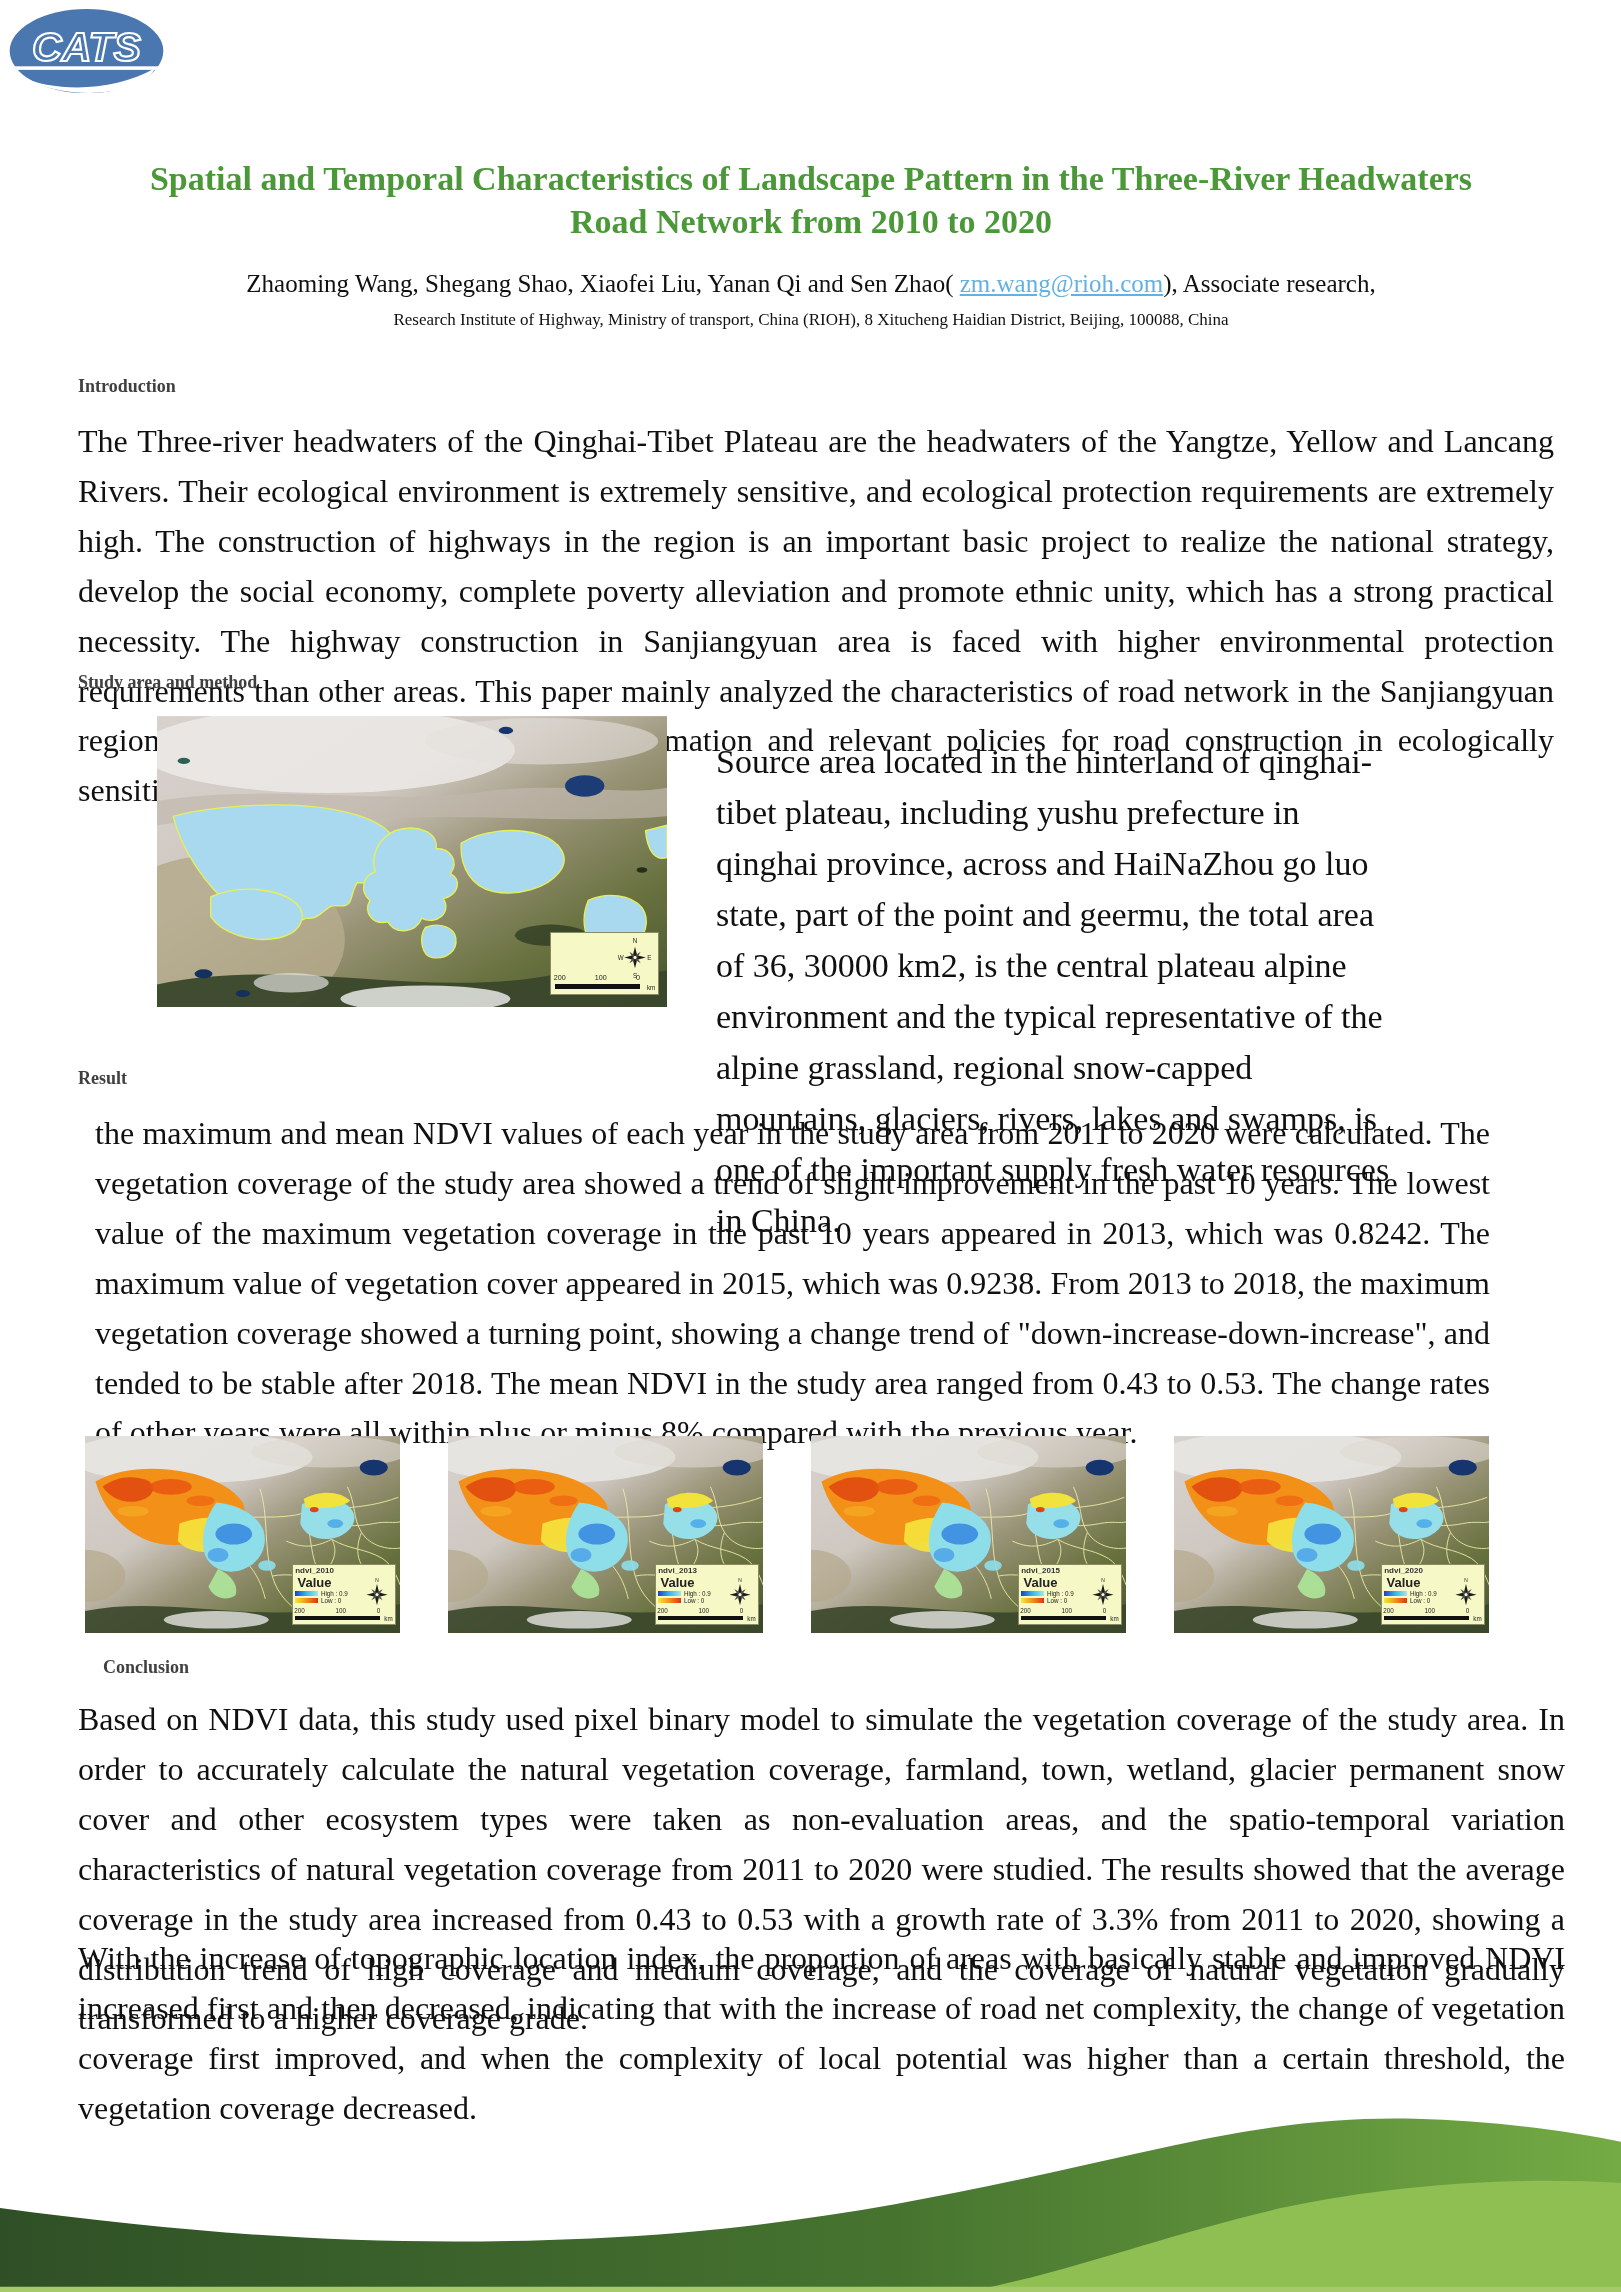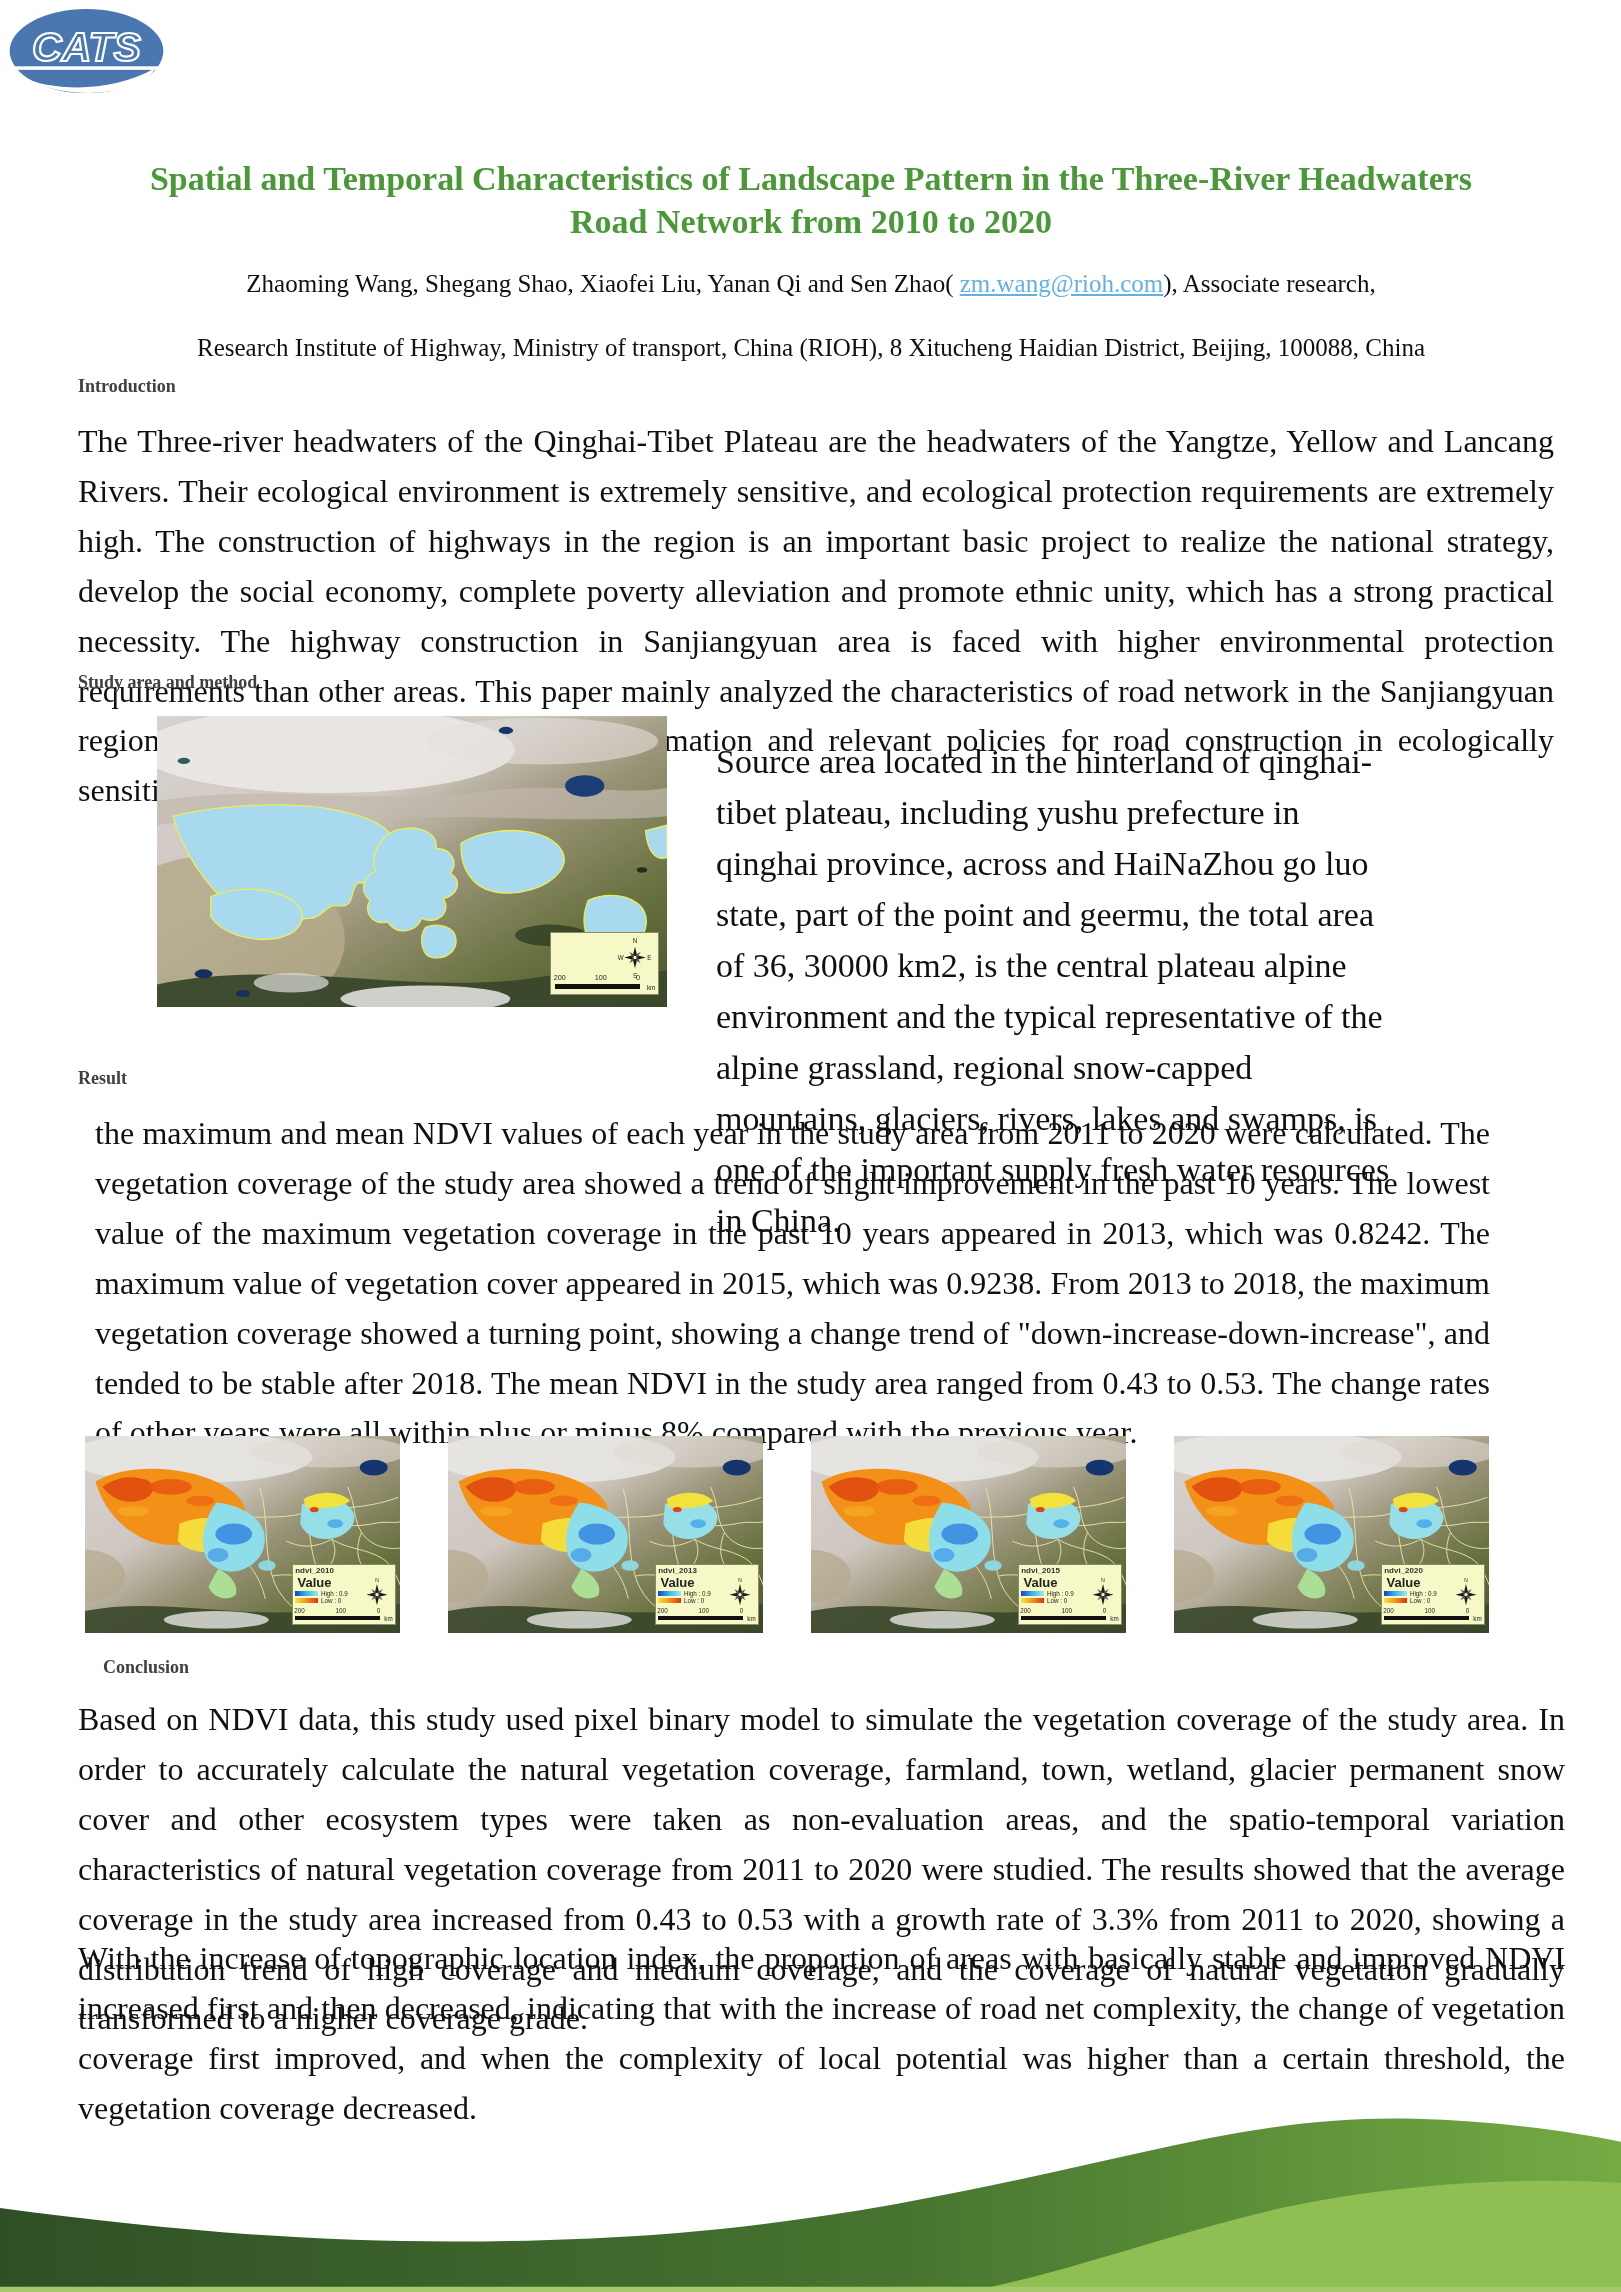--- a/index.html
+++ b/index.html
@@ -3,21 +3,21 @@
 <meta charset="utf-8">
 <style>
   html,body{margin:0;padding:0;}
   body{width:1622px;height:2293px;position:relative;background:#ffffff;overflow:hidden;
        font-family:"Liberation Serif","DejaVu Serif",serif;color:#101010;}
   .abs{position:absolute;}
   .center{left:0;right:0;text-align:center;}
   .page-title{top:158px;left:148px;right:148px;text-align:center;font-size:34px;line-height:1.25;
               font-weight:bold;color:#4a9838;}
   .authors{top:270px;font-size:25px;}
-  .affil{top:334px;font-size:25px;}
+  .affil{top:310px;font-size:17px;}
   a.email{color:#63b0e3;text-decoration:underline;cursor:pointer;}
   .sec-h{font-size:18px;font-weight:bold;color:#404040;}
   .body-txt{font-size:32px;line-height:1.56;text-align:justify;}
   .study-txt{font-size:34px;line-height:1.5;text-align:left;}
   .fig{overflow:hidden;}
   .fig svg{display:block;}
   .maps-row{top:1400px;left:85px;width:1406px;display:flex;gap:48px;}
   .ndvi-map{position:relative;width:315px;height:197px;flex:0 0 auto;margin-top:36px;}
   .ndvi-map svg.art{width:315px;height:197px;}
   

